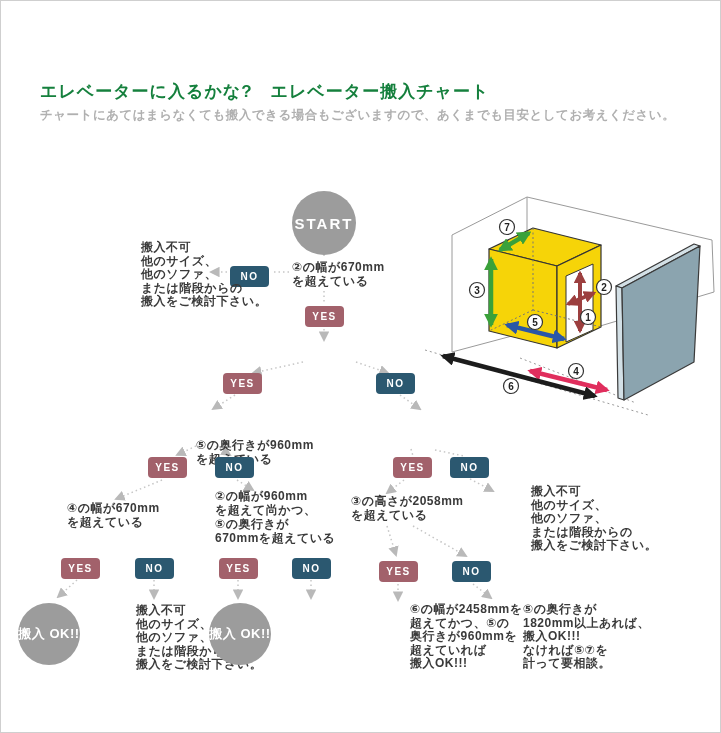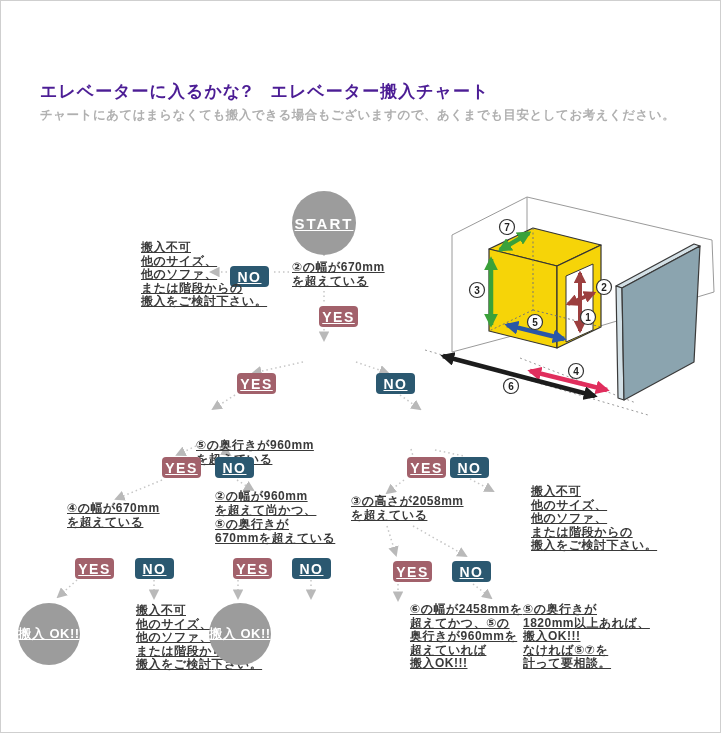--- a/index.html
+++ b/index.html
@@ -6,32 +6,32 @@
     --yes-box:#a2616b; --no-box:#2b5870; --node-circle:#9c9c9c;
     --connector:#c6c6c6; --text:#3a3a3a; --muted-text:#b0b0b0;
     --car-yellow:#f6d408; --arrow-green:#3aa13a; --arrow-blue:#2a57a7;
     --arrow-dark-red:#9c3f3f; --arrow-crimson:#e02e5d; --arrow-black:#1c1c1c;
     --wall-face:#8ba4af; --wall-edge:#d3e0e6;
   }
   html,body{margin:0;padding:0;background:#fff;}
   body{font-family:"Liberation Sans","DejaVu Sans",sans-serif;color:var(--text);}
   #stage{position:relative;width:721px;height:733px;background:#fff;overflow:hidden;}
   #frame{position:absolute;inset:0;border:1px solid #cfcfcf;pointer-events:none;z-index:50;}
-  .title{position:absolute;left:40px;top:80px;font-size:17px;font-weight:bold;letter-spacing:1px;color:#4c1d95;}
+  .title{position:absolute;left:40px;top:80px;font-size:17px;font-weight:bold;letter-spacing:1px;color:#15803d;}
   .subtitle{position:absolute;left:40px;top:107px;font-size:12.5px;font-weight:600;letter-spacing:0.5px;color:var(--muted-text);}
   .circle{position:absolute;border-radius:50%;background:var(--node-circle);color:#fff;
           display:flex;align-items:center;justify-content:center;font-weight:600;}
   #start-node{left:292px;top:191px;width:64px;height:64px;font-size:15px;letter-spacing:2px;}
   .ok-node{width:62px;height:62px;font-size:13px;letter-spacing:0.5px;}
   #ok-node-1{left:18px;top:603px;}
   #ok-node-2{left:209px;top:603px;}
   .answer{position:absolute;width:39px;height:21px;border-radius:4px;color:#fff;
           display:flex;align-items:center;justify-content:center;
-          font-size:14px;font-weight:bold;letter-spacing:1.5px;}
-  .yes{background:var(--yes-box);margin-left:14px;}
+          font-size:10px;font-weight:bold;letter-spacing:1.5px;}
+  .yes{background:var(--yes-box);}
   .no{background:var(--no-box);}
   .q{position:absolute;font-size:12px;font-weight:700;line-height:14px;letter-spacing:0.5px;white-space:pre-line;}
   .note{position:absolute;font-size:12px;font-weight:700;line-height:13.5px;letter-spacing:0.5px;white-space:pre-line;margin-left:26px;}
   svg{position:absolute;overflow:visible;}
   #connector-layer{left:0;top:0;z-index:1;pointer-events:none;}
   #illustration{left:420px;top:190px;z-index:2;}
   .cline{stroke:var(--connector);stroke-width:1.5;stroke-dasharray:1.5 3;fill:none;}
   .room{stroke:#9a9a9a;stroke-width:1;fill:none;}
   .dash{stroke:#9a9a9a;stroke-width:1;fill:none;stroke-dasharray:2 3;}
   .hid{stroke:#777;stroke-width:1;fill:none;stroke-dasharray:2 2.5;}
@@ -40,21 +40,21 @@
   .wallface{fill:var(--wall-face);stroke:#3a3a3a;stroke-width:1.2;stroke-linejoin:round;}
   .walledge{fill:var(--wall-edge);stroke:#3a3a3a;stroke-width:1.2;stroke-linejoin:round;}
   .dim{fill:none;}
   .dim.green{stroke:var(--arrow-green);stroke-width:4.5;}
   .dim.blue{stroke:var(--arrow-blue);stroke-width:4.5;}
   .dim.dred{stroke:var(--arrow-dark-red);stroke-width:4;}
   .dim.crim{stroke:var(--arrow-crimson);stroke-width:4.5;}
   .dim.black{stroke:var(--arrow-black);stroke-width:4.5;}
   .mcirc{fill:#fff;stroke:#333;stroke-width:1.2;}
   .mtext{font-size:10px;font-weight:bold;fill:#222;text-anchor:middle;}
-  .flow-el{z-index:3;text-decoration:underline;}
+  .flow-el{z-index:3;}
 </style>
 </head>
 <body>
 
 <div id="stage">
   <div id="frame"></div>
 
   <div class="title">エレベーターに入るかな?　エレベーター搬入チャート</div>
   <div class="subtitle">チャートにあてはまらなくても搬入できる場合もございますので、あくまでも目安としてお考えください。</div>
 

